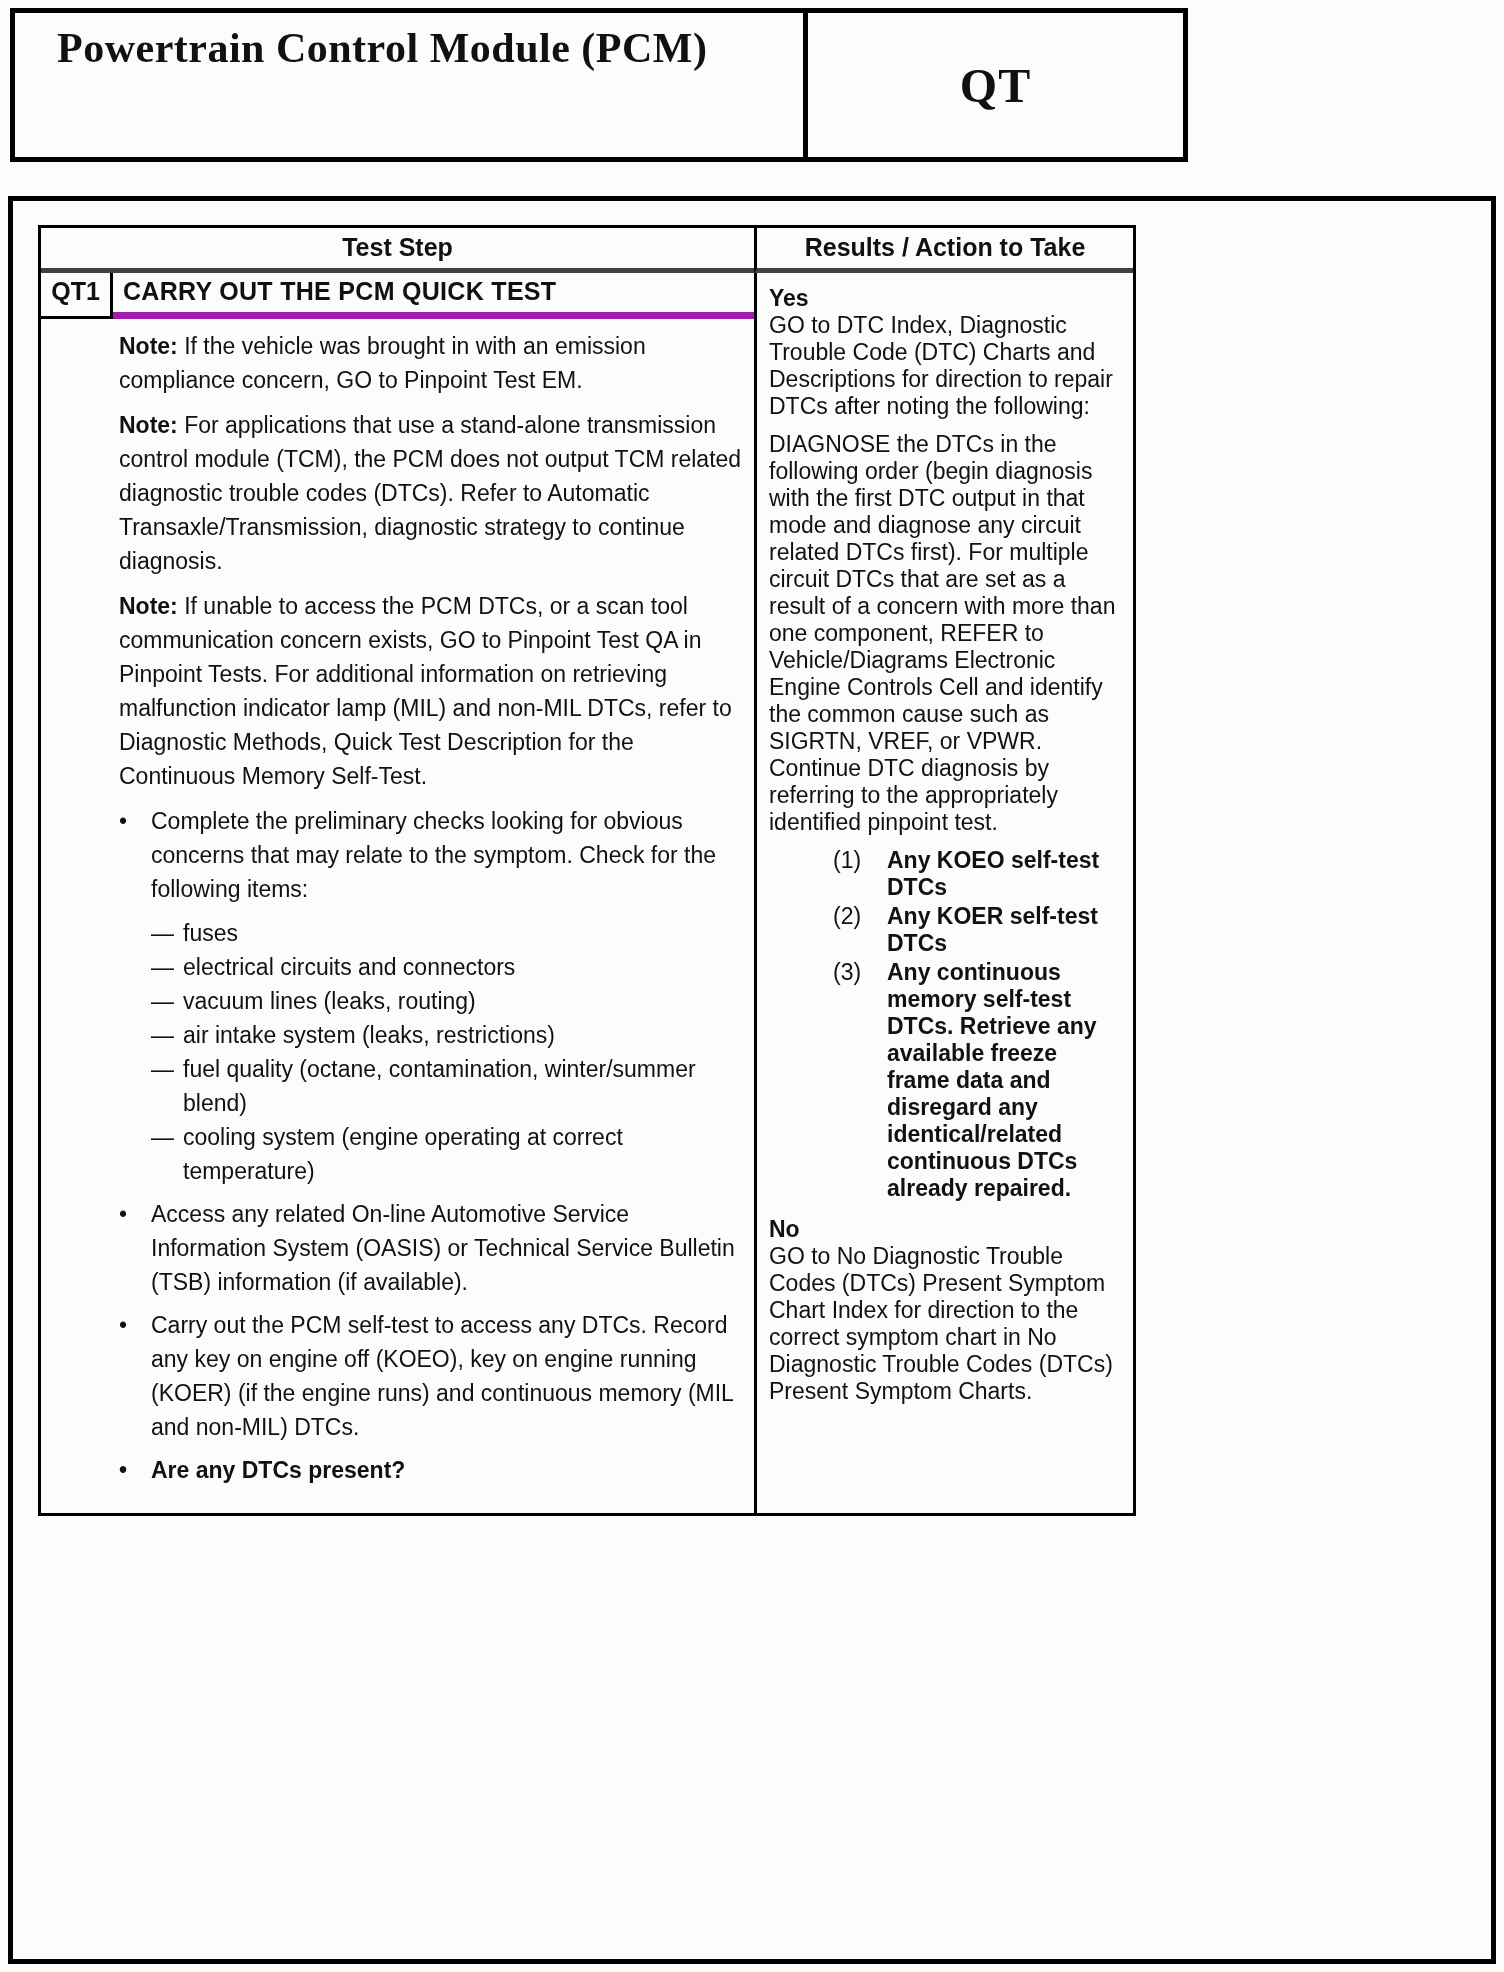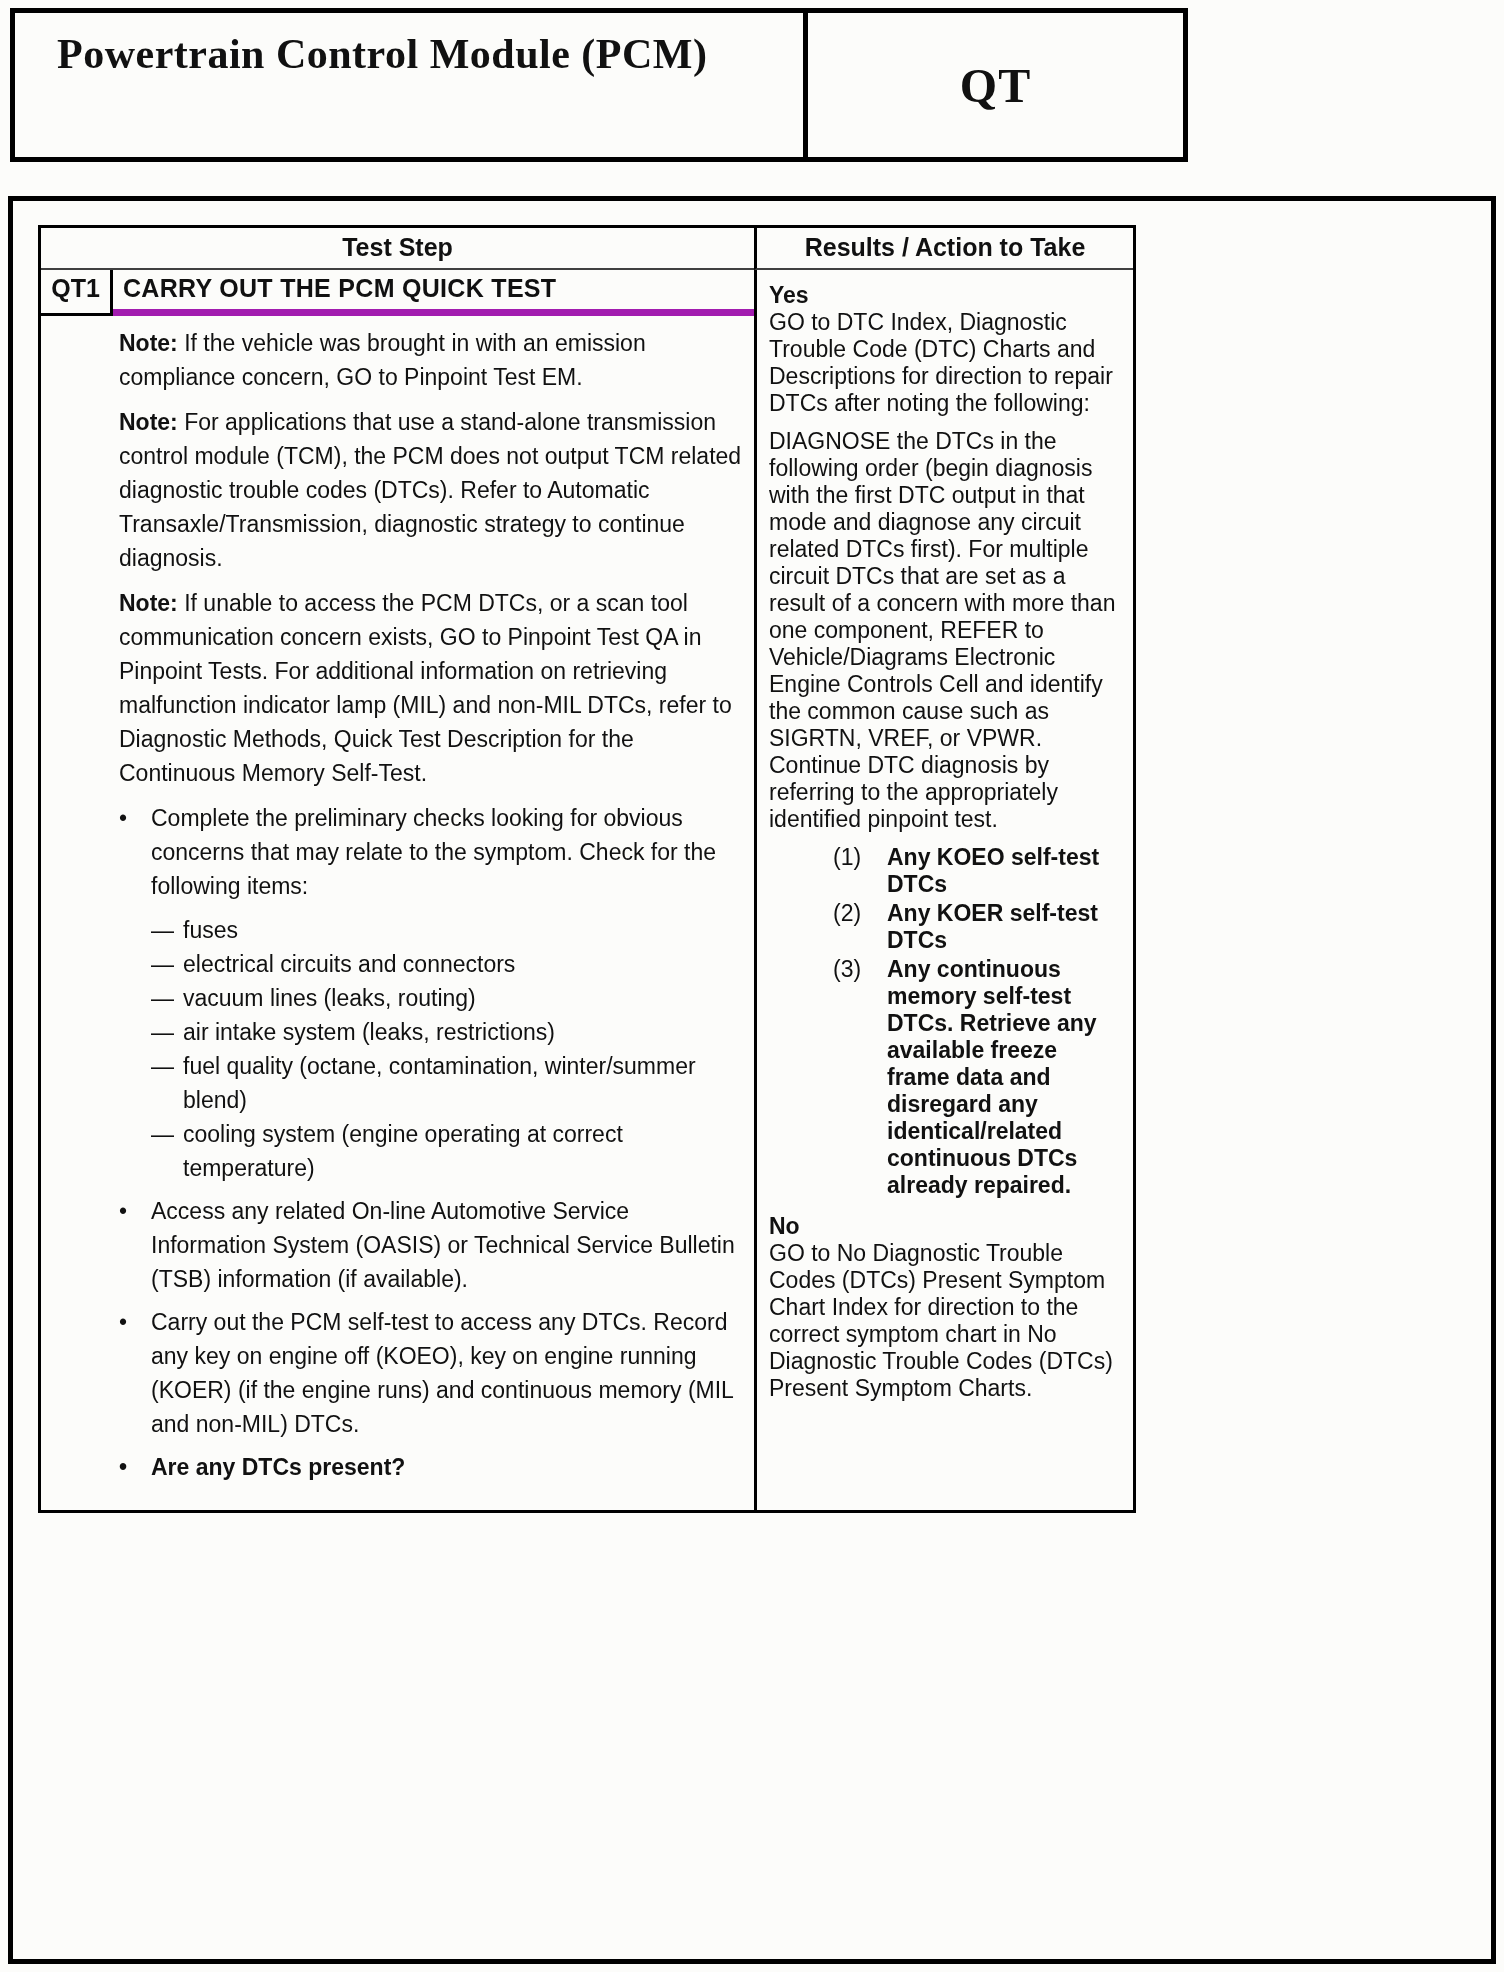--- a/index.html
+++ b/index.html
@@ -15,21 +15,21 @@
 
   
   .header-box{
     position:absolute;left:10px;top:8px;
     width:1168px;height:144px;
     border:5px solid #000;
     display:flex;
   }
   .header-title-cell{
     flex:1 1 auto;
-    padding:18px 10px 0 42px;
+    padding:12px 10px 0 42px;
   }
   .header-title{
     font-family:"Liberation Serif", serif;
     font-weight:bold;
     font-size:42px;
     line-height:1.1;
     letter-spacing:0.5px;
   }
   .header-code-cell{
     flex:0 0 375px;
@@ -57,21 +57,21 @@
     border:3px solid #000;
     display:grid;
     grid-template-columns:72px 641px 1fr;
   }
   .cell{box-sizing:border-box;}
   .th{
     font-weight:bold;
     font-size:25px;
     text-align:center;
     padding:5px 4px 6px 4px;
-    border-bottom:2px solid #404040;
+    border-bottom:5px solid #404040;
   }
   .th-teststep{grid-column:1 / 3;grid-row:1;}
   .th-results{grid-column:3;grid-row:1;border-left:3px solid #000;}
 
   .qt1-cell{
     grid-column:1;grid-row:2;
     border-right:3px solid #000;
     border-bottom:3px solid #000;
     font-weight:bold;font-size:25px;
     text-align:center;

